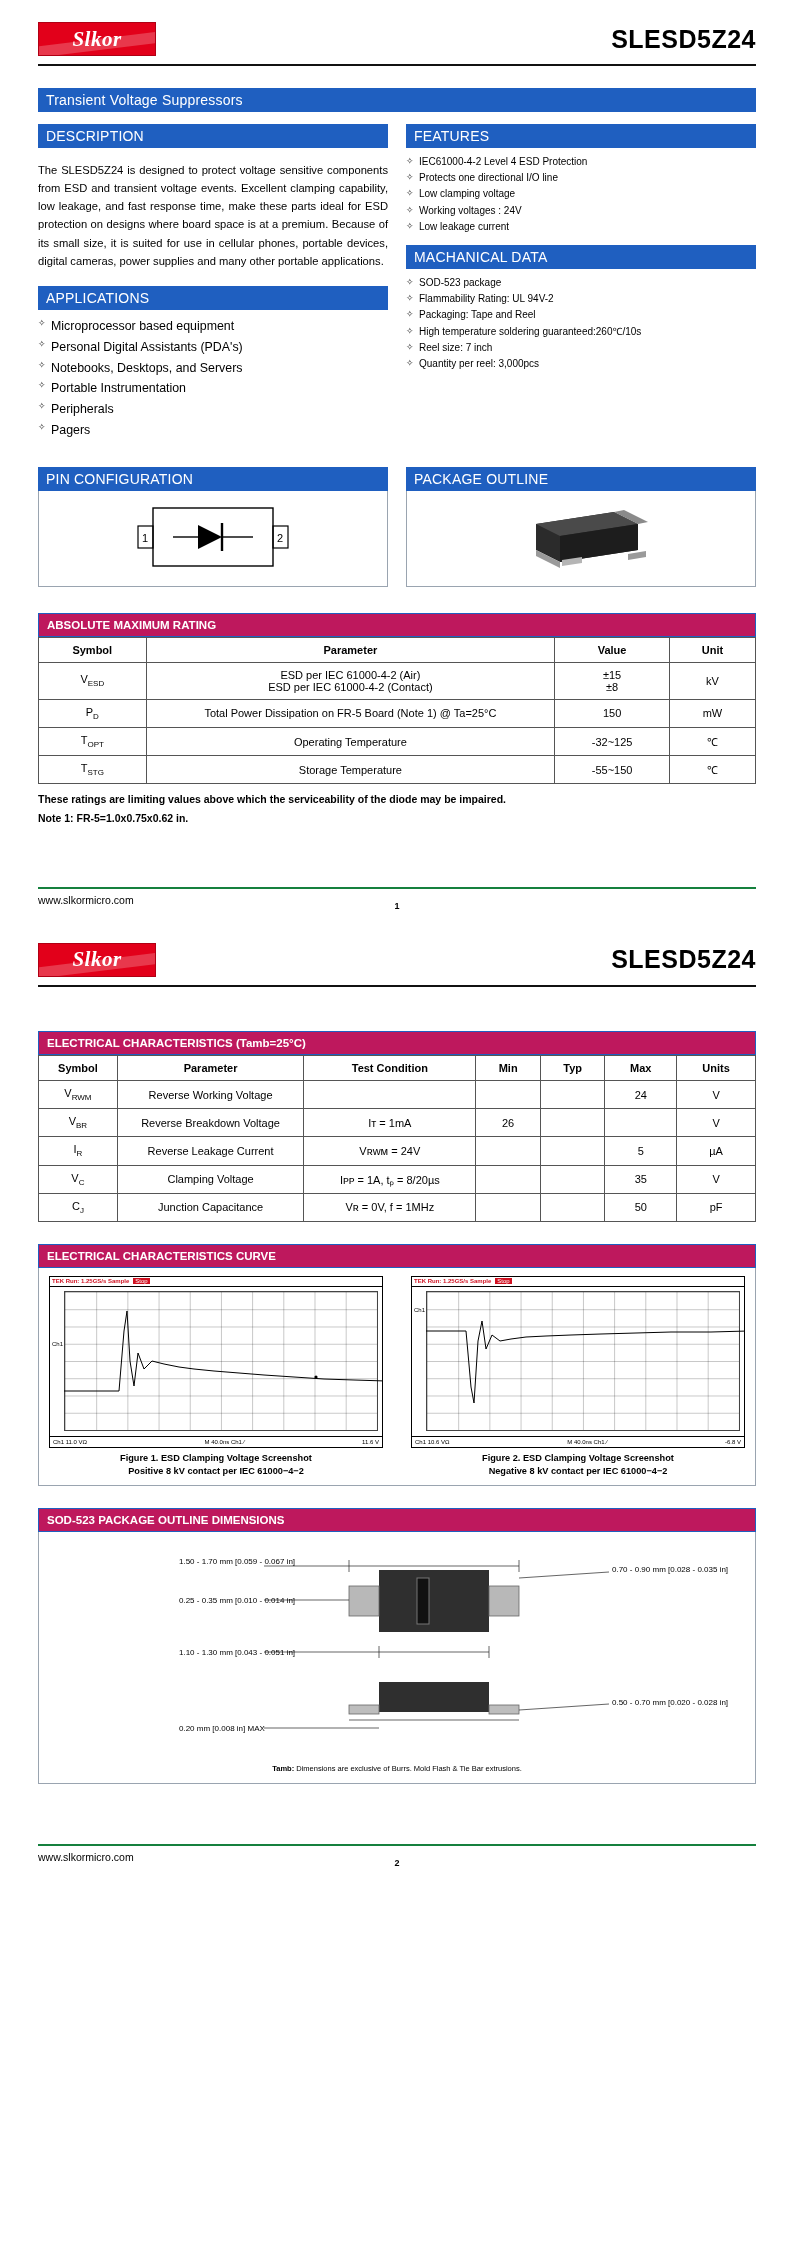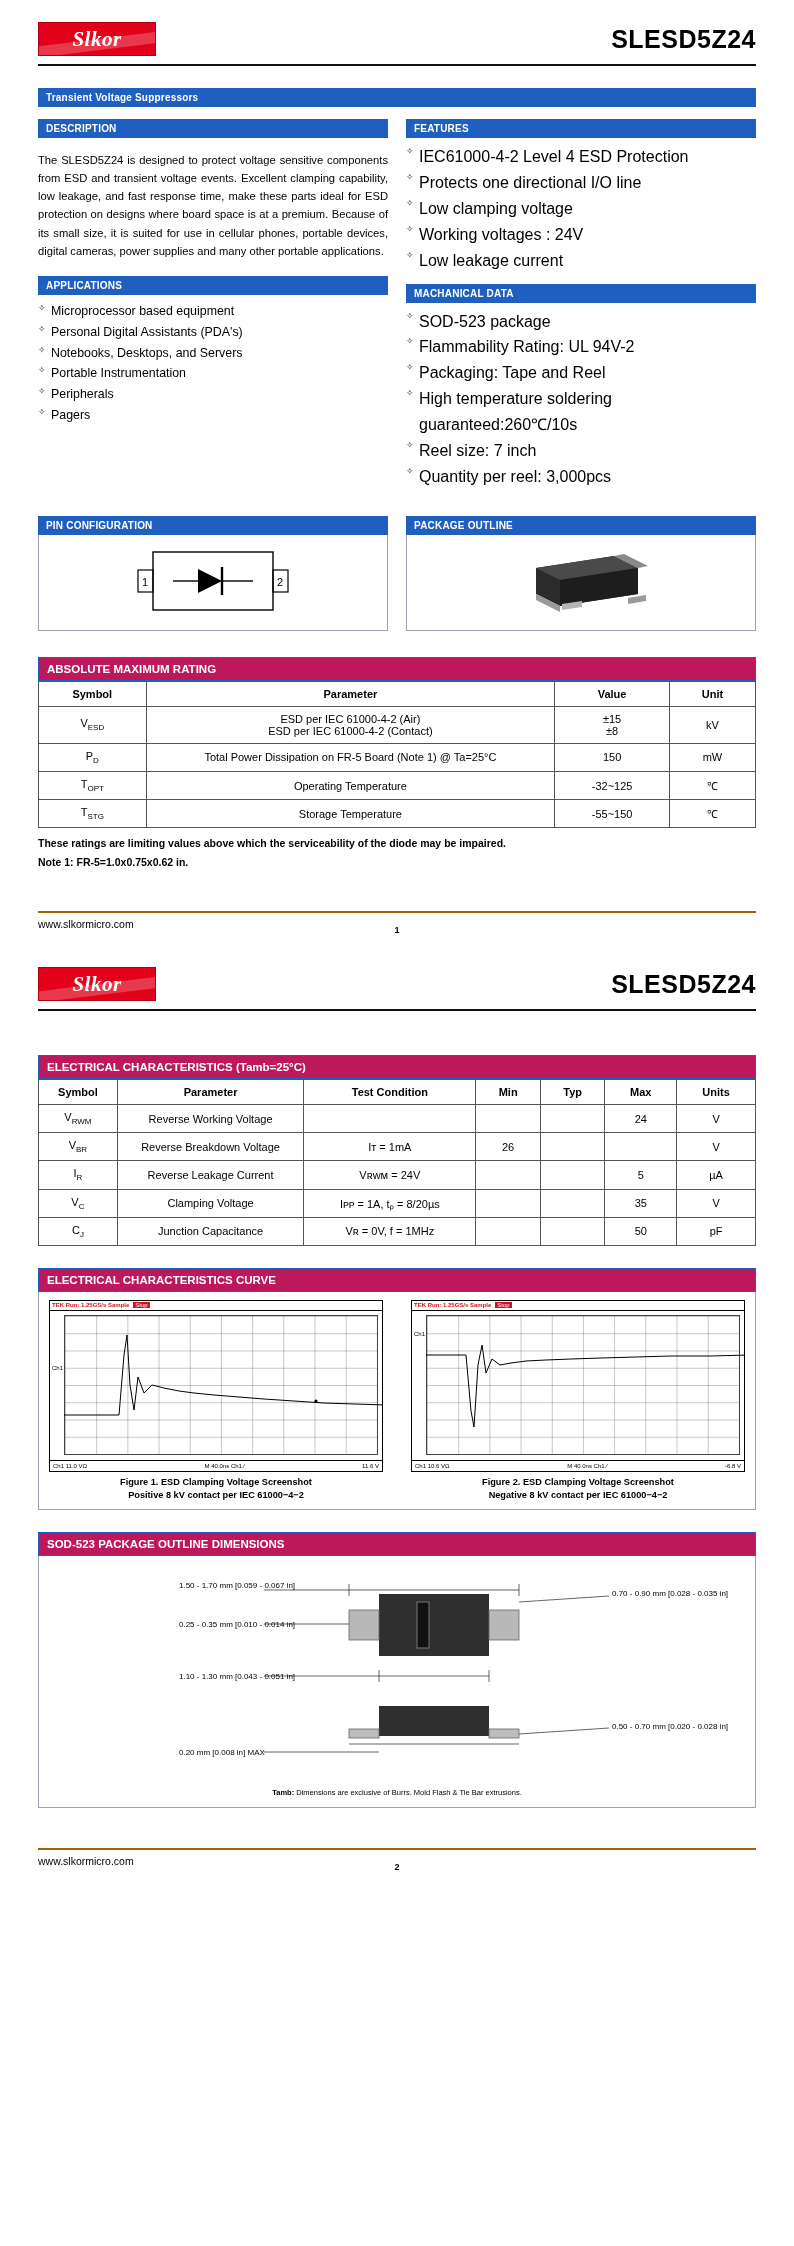--- a/index.html
+++ b/index.html
@@ -58,22 +58,22 @@
   }
   .part-number {
     font-size: 25px;
     font-weight: bold;
     letter-spacing: 0.5px;
   }
   
   .bluebar {
     background: #1f5fc0;
     color: #fff;
-    font-size: 10px;
-    font-weight: bold;
+    font-size: 14px;
+    font-weight: normal;
     padding: 4px 8px;
     letter-spacing: 0.2px;
   }
   
   .cols {
     display: flex;
     gap: 18px;
     margin-top: 12px;
   }
   .col { width: 50%; }
@@ -82,21 +82,21 @@
     line-height: 1.62;
     text-align: justify;
     margin-top: 13px;
   }
   ul.feat {
     list-style: none;
     margin: 6px 0 0 0;
     padding: 0;
   }
   ul.feat li {
-    font-size: 16px;
+    font-size: 10px;
     line-height: 1.62;
     padding-left: 13px;
     position: relative;
   }
   ul.feat li:before {
     content: "\2727";
     position: absolute;
     left: 0; top: 0;
     font-size: 9px;
     color: #222;
@@ -154,22 +154,22 @@
     background: #be185d;
     color: #fff;
     font-weight: bold;
     font-size: 11.5px;
     padding: 5px 8px;
     border: 1px solid #1f5fc0;
   }
 
   
   .footer {
-    margin-top: 40px;
-    border-top: 2px solid #a16207;
+    margin-top: 60px;
+    border-top: 2px solid #15803d;
     padding-top: 5px;
     font-size: 10.5px;
     position: relative;
     height: 34px;
   }
   .footer .pg {
     position: absolute;
     left: 50%;
     transform: translateX(-50%);
     top: 12px;

